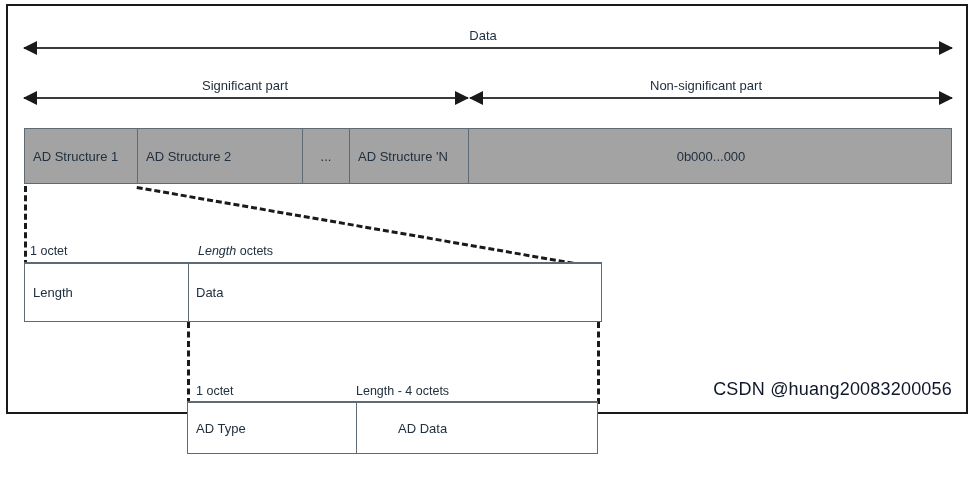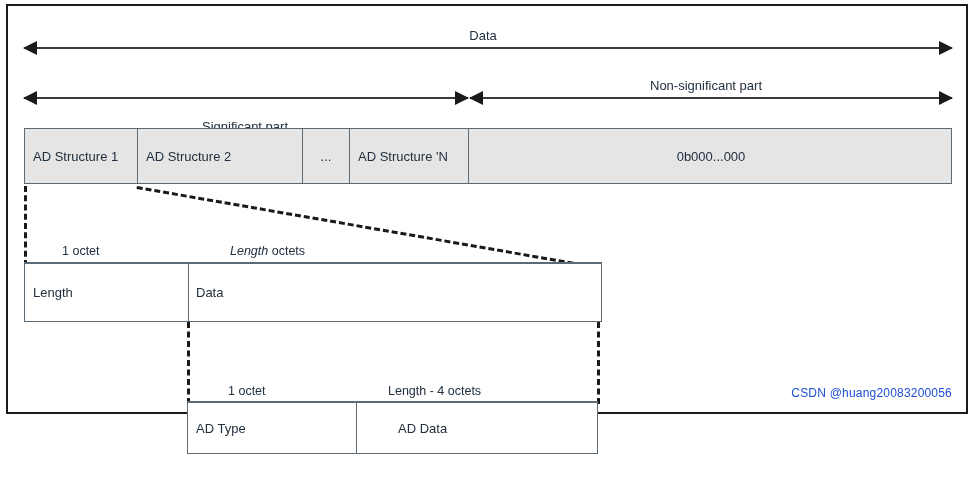--- a/index.html
+++ b/index.html
@@ -57,21 +57,21 @@
     color: #21303f;
     white-space: nowrap;
     text-align: center;
   }
 
   
   .struct-box {
     position: absolute;
     box-sizing: border-box;
     border: 1px solid #5f6b74;
-    background: #e5e5e5;
+    background: #a3a3a3;
   }
   .cell {
     position: absolute;
     box-sizing: border-box;
     border-right: 1px solid #5f6b74;
     height: 100%;
     display: flex;
     align-items: center;
   }
   .cell.last { border-right: none; }
@@ -113,21 +113,20 @@
     color: #21303f;
     white-space: nowrap;
     padding-left: 8px;
   }
 
   .octet-label {
     position: absolute;
     font-size: 12.5px;
     color: #21303f;
     white-space: nowrap;
-    margin-left: 32px;
   }
   .octet-label .ital { font-style: italic; }
 
   
   .dash-v {
     position: absolute;
     width: 0;
     border-left: 3px dashed #1a1a1a;
   }
   .dash-diag {
@@ -139,39 +138,39 @@
 
   
   .rule {
     position: absolute;
     height: 1px;
     background: #5f6b74;
   }
 
   .watermark {
     position: absolute;
-    font-size: 12px;
-    color: #1d4ed8;
+    font-size: 18px;
+    color: #0f172a;
     white-space: nowrap;
     letter-spacing: 0.2px;
   }
 </style>
 </head>
 <body>
 
 <div id="canvas">
   <div class="figure-frame">
 
     <div class="arrow-label" style="left:16px; top:22px; width:918px;">Data</div>
     <div class="arrow-row" style="left:16px; top:41px; width:928px;">
       <span class="arrow-head left"></span>
       <span class="arrow-head right"></span>
     </div>
 
-    <div class="arrow-label" style="left:16px; top:72px; width:442px;margin-top:41px;">Significant part</div>
+    <div class="arrow-label" style="left:16px; top:72px; width:442px;">Significant part</div>
     <div class="arrow-row" style="left:16px; top:91px; width:444px;">
       <span class="arrow-head left"></span>
       <span class="arrow-head right"></span>
     </div>
 
     <div class="arrow-label" style="left:462px; top:72px; width:472px;">Non-significant part</div>
     <div class="arrow-row" style="left:462px; top:91px; width:482px;">
       <span class="arrow-head left"></span>
       <span class="arrow-head right"></span>
     </div>

